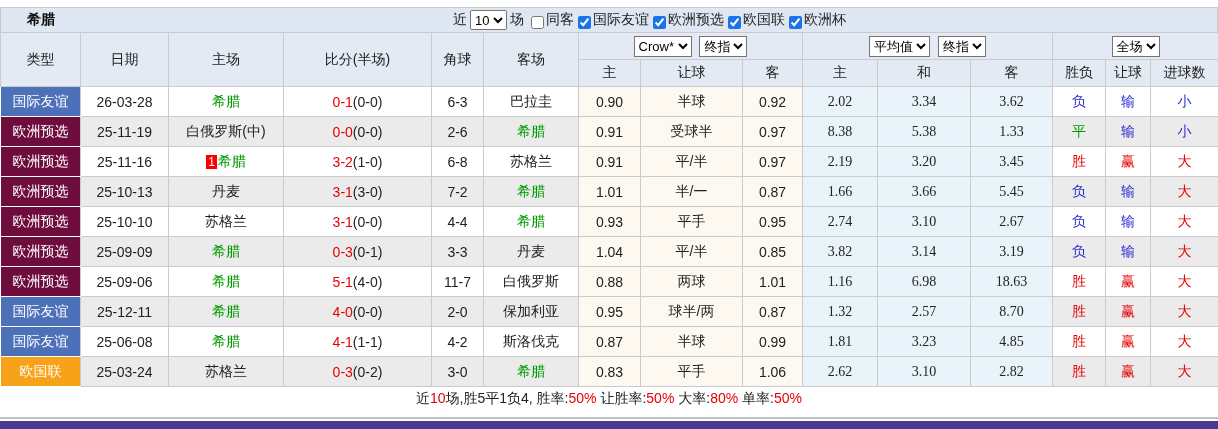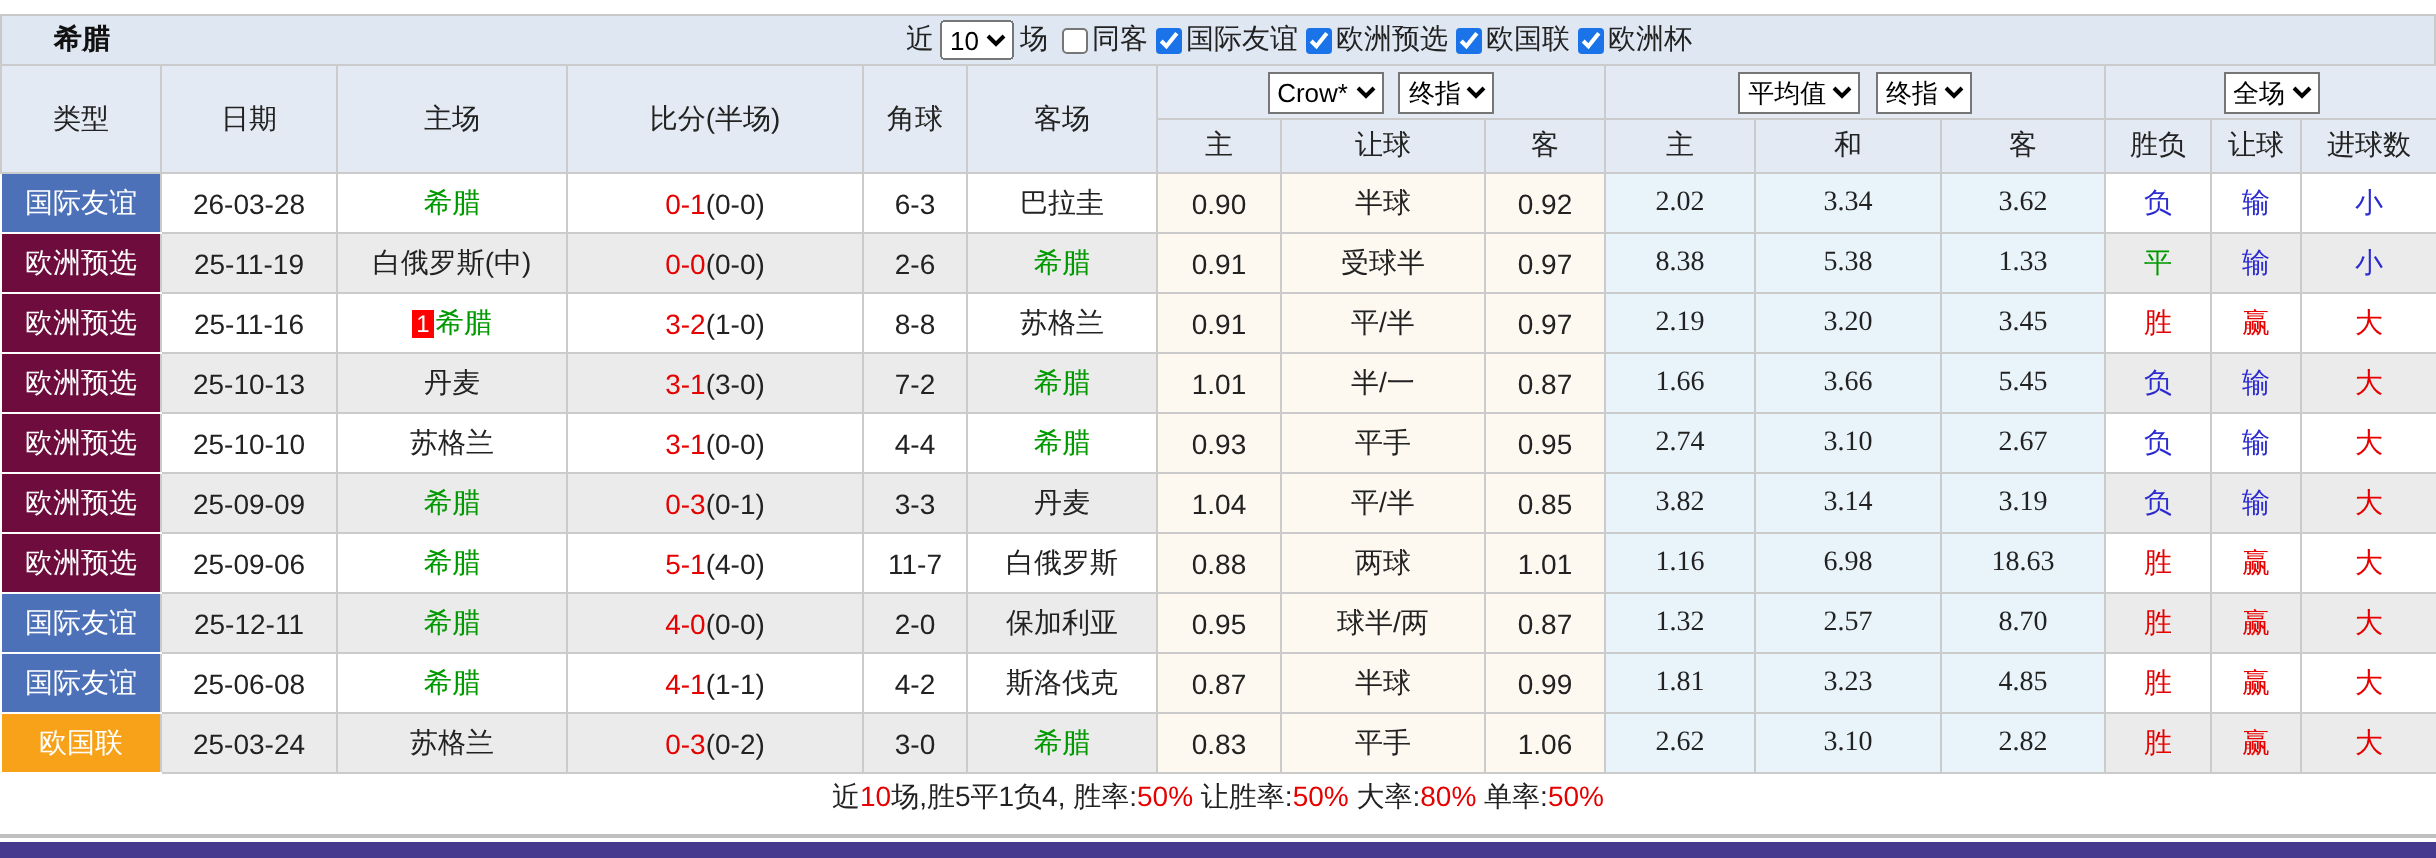--- a/index.html
+++ b/index.html
@@ -13,21 +13,21 @@
     position:relative; height:25px; background:#dfe7f2;
     border:1px solid #c9c9c9; border-bottom:none;
     display:flex; align-items:center;
   }
   .title { font-weight:bold; padding-left:26px; color:#111; }
   .controls {
     position:absolute; left:452px; top:0; height:100%;
     display:flex; align-items:center; gap:3px; white-space:nowrap;
   }
   .controls select { font-size:13px; height:20px; }
-  .controls label { display:inline-flex; align-items:center; margin-left:4px; cursor:pointer; }
+  .controls label { display:inline-flex; align-items:flex-end; margin-left:4px; cursor:pointer; }
   .controls input[type=checkbox] { width:13px; height:13px; accent-color:#1a73e8; margin:0 2px 0 0; }
   table { border-collapse:collapse; width:1218px; table-layout:fixed; }
   th, td { border:1px solid #cbcbcb; text-align:center; padding:0; overflow:hidden; }
   thead th { background:#e4eaf3; font-weight:normal; height:27px; }
   thead select { font-size:13px; height:21px; margin:0 2px; background:#fff; }
   tbody td { height:30px; }
   tr.even td { background:#ebebeb; }
   tr.odd td { background:#ffffff; }
   td.c-type { color:#fff; border-color:#fff; border-right-color:#cbcbcb; }
   td.c-cream { background:#fdf8f0 !important; }
@@ -147,21 +147,21 @@
           <td class="c-blue">1.33</td>
           <td style="color: rgb(0, 153, 0);">平</td>
           <td style="color: rgb(43, 43, 208);">输</td>
           <td style="color: rgb(43, 43, 208);">小</td>
         </tr>
         <tr class="odd">
           <td class="c-type" style="background: rgb(110, 13, 61);">欧洲预选</td>
           <td>25-11-16</td>
           <td><span class="rank">1</span><span class="team-green">希腊</span></td>
           <td><span class="score-ft">3-2</span><span>(1-0)</span></td>
-          <td>8-8</td>
+          <td>6-8</td>
           <td><span>苏格兰</span></td>
           <td class="c-cream">0.91</td>
           <td class="c-cream">平/半</td>
           <td class="c-cream">0.97</td>
           <td class="c-blue">2.19</td>
           <td class="c-blue">3.20</td>
           <td class="c-blue">3.45</td>
           <td style="color: rgb(230, 0, 0);">胜</td>
           <td style="color: rgb(230, 0, 0);">赢</td>
           <td style="color: rgb(230, 0, 0);">大</td>

